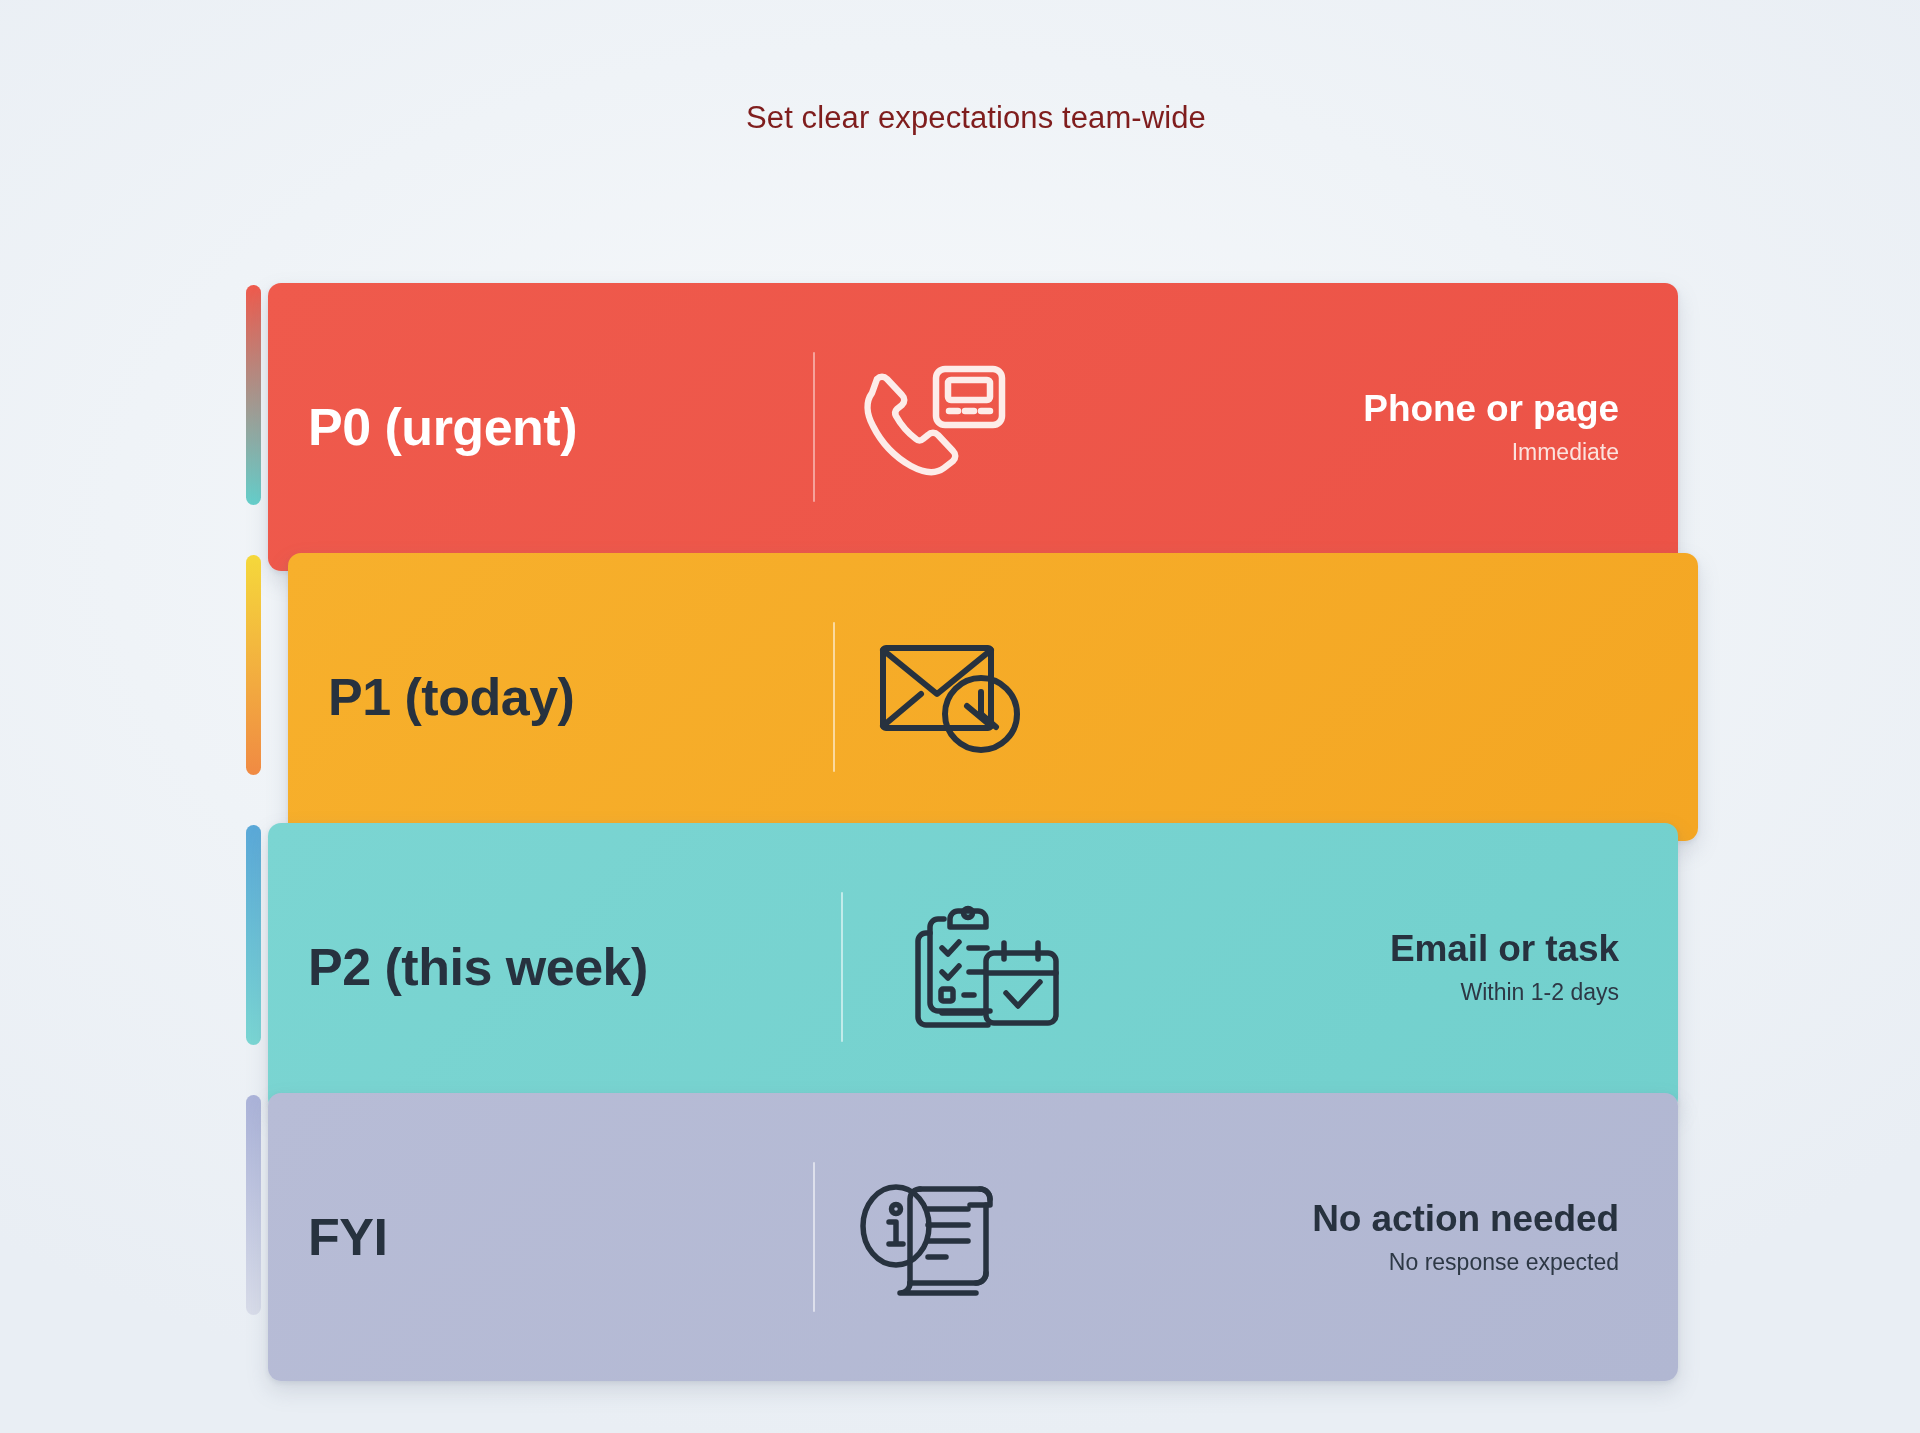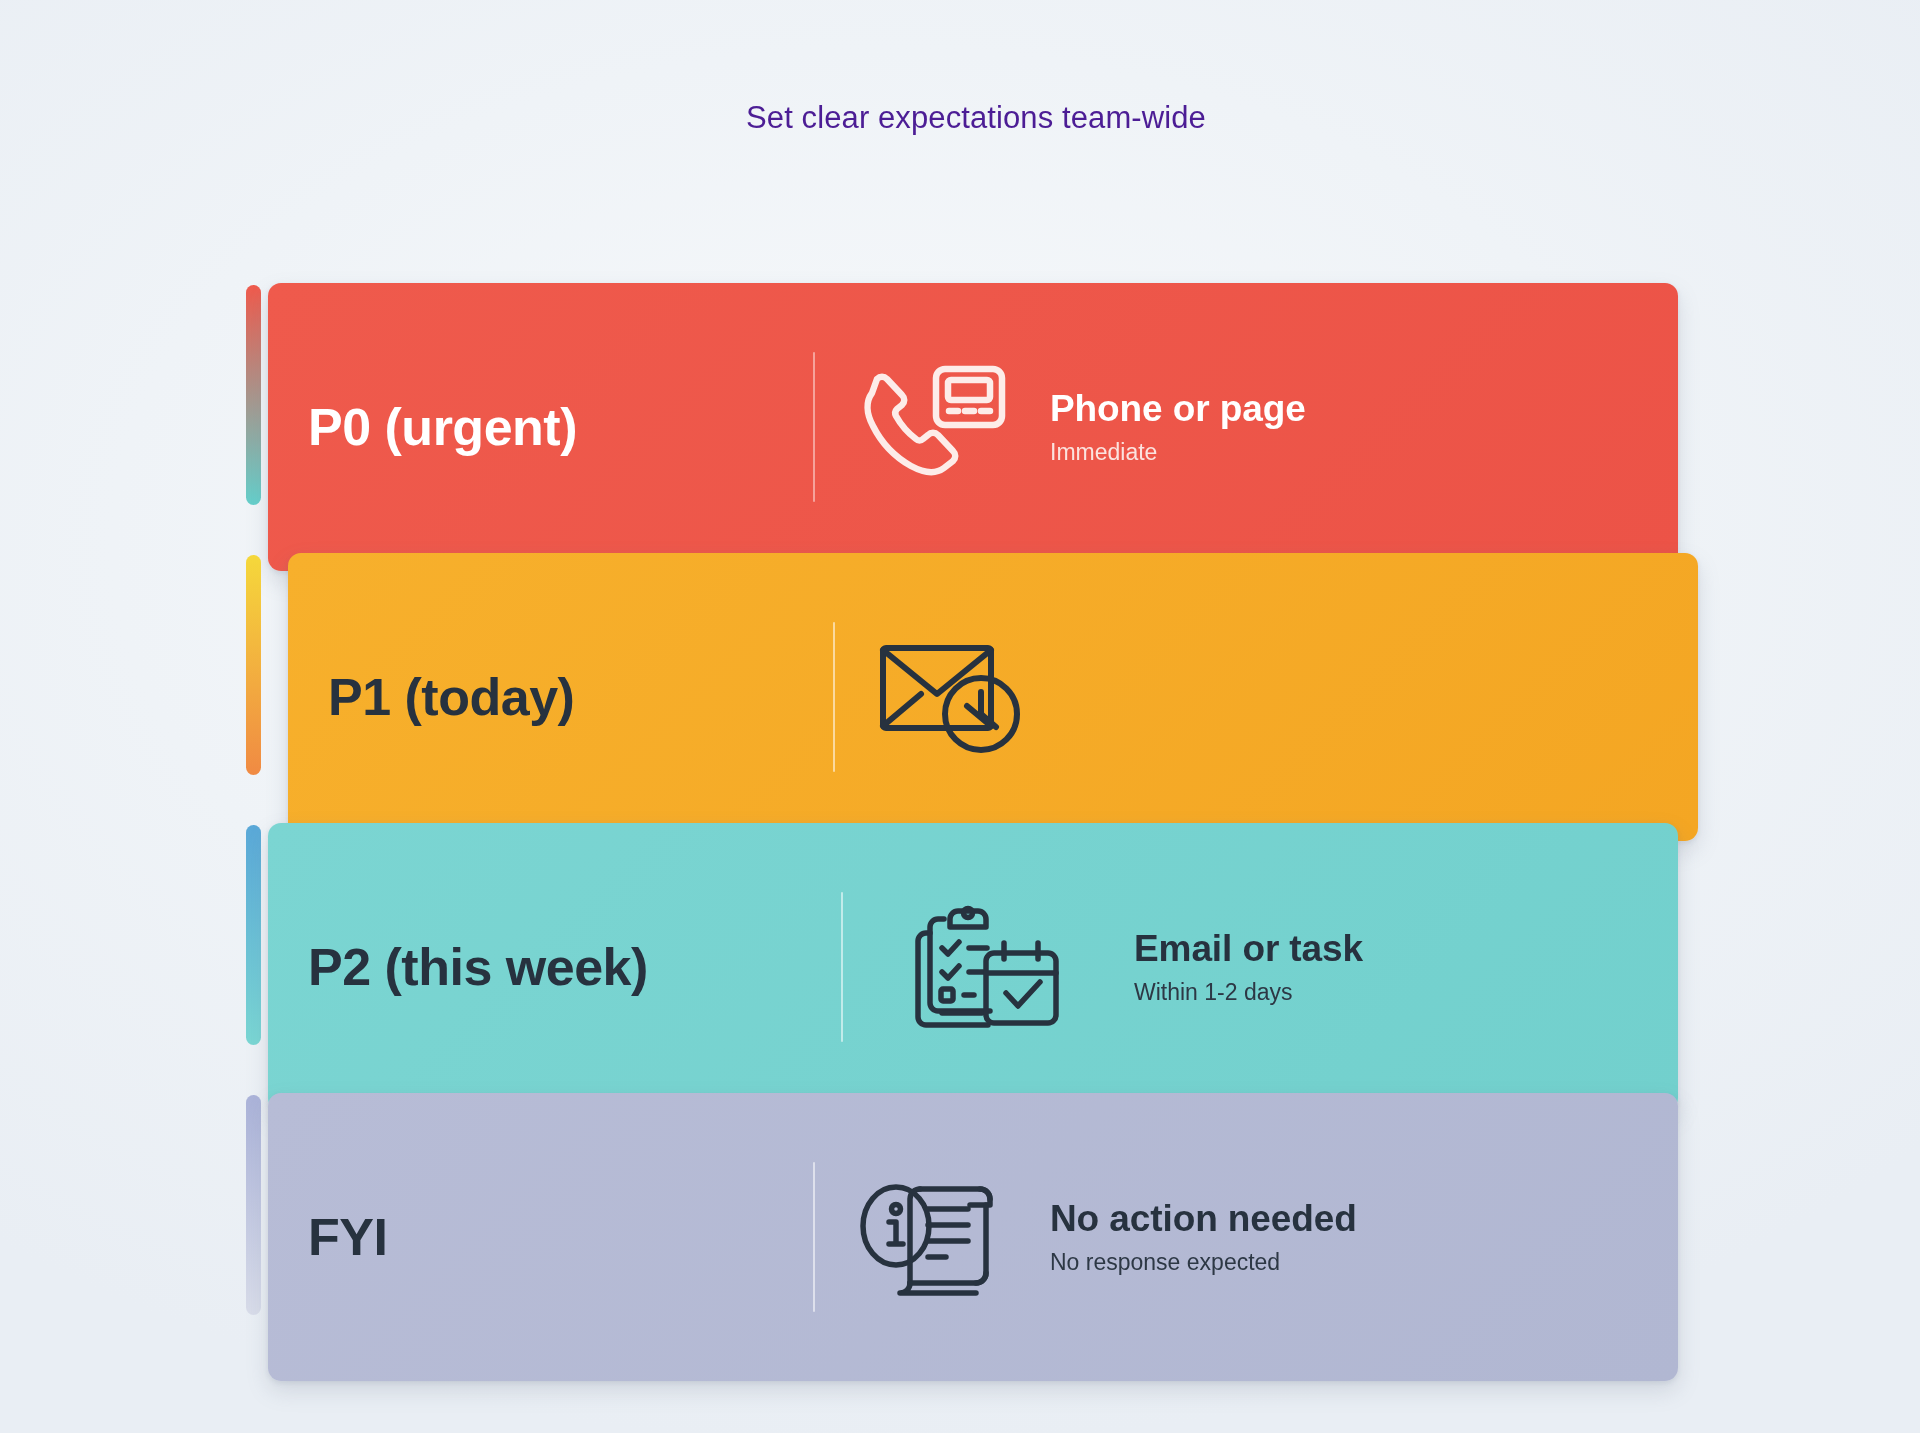--- a/index.html
+++ b/index.html
@@ -103,20 +103,21 @@
     align-items: center;
     justify-content: center;
   }
   .icon-cell svg {
     display: block;
   }
 
   .desc-cell {
     flex: 1 1 auto;
     padding-right: 59px;
+    text-align: right;
   }
   .desc-title {
     font-size: 37px;
     font-weight: bold;
     line-height: 1.18;
     letter-spacing: -0.1px;
     white-space: nowrap;
   }
   .desc-sub {
     font-size: 23px;
@@ -125,21 +126,21 @@
     margin-top: 8px;
     white-space: nowrap;
   }
 
   
 </style>
 </head>
 <body style="--bg: #eff3f7;">
 
 <div class="header">
-  <p class="subtitle" style="color: #4c1d95; margin-left: 32px;">Set clear expectations team-wide</p>
+  <p class="subtitle" style="color: #7f1d1d; margin-left: 32px;">Set clear expectations team-wide</p>
 </div>
 
 <div class="rows">
 
   <div class="row">
     <div class="accent" style="background: linear-gradient(rgb(239, 90, 76), rgb(100, 207, 203));"></div>
     <div class="band" style="background: linear-gradient(135deg, rgb(239, 90, 76) 0%, rgb(236, 83, 71) 100%);">
       <div class="label-cell">
         <div class="label-text" style="color: rgb(255, 255, 255);">P0 (urgent)</div>
       </div>

